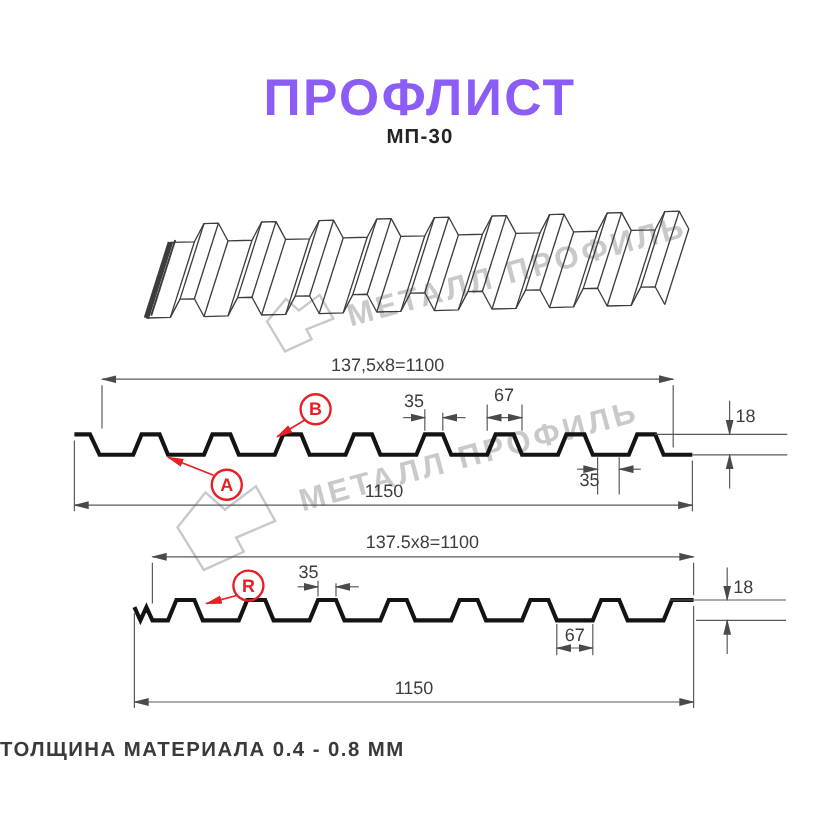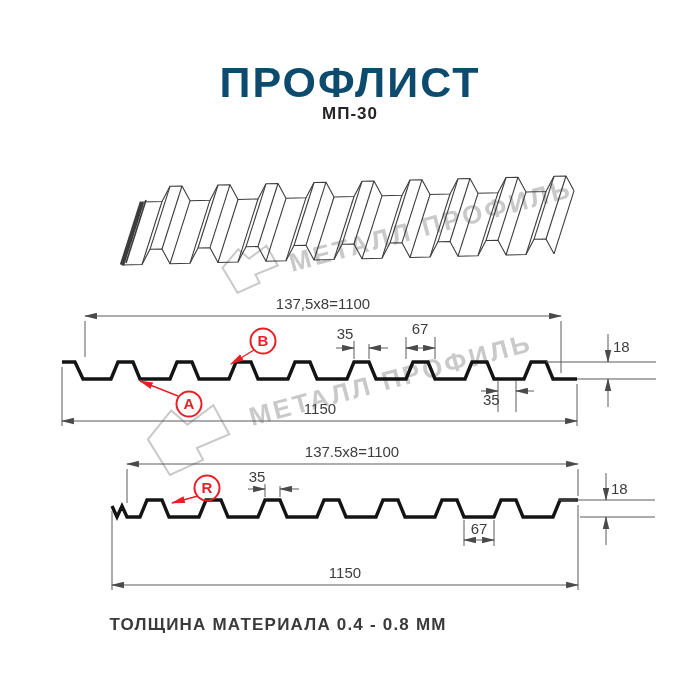--- a/index.html
+++ b/index.html
@@ -1,23 +1,23 @@
 <!DOCTYPE html>
 <html><head>
 <meta charset="utf-8">
 <style>
   html,body{margin:0;padding:0;}
   body{width:700px;height:700px;background:#ffffff;position:relative;overflow:hidden;
        font-family:"Liberation Sans", sans-serif;}
   .stage{position:absolute;inset:0;width:700px;height:700px;}
   .page-title{position:absolute;top:58px;left:0;width:700px;text-align:center;
-      font-size:43px;font-weight:bold;letter-spacing:2px;color:#0c4a6e;}
+      font-size:43px;font-weight:bold;letter-spacing:2px;color:#8b5cf6;}
   .page-subtitle{position:absolute;top:104px;left:0;width:700px;text-align:center;
       font-size:17px;font-weight:bold;letter-spacing:1px;color:#242424;}
-  .footer-note{position:absolute;top:615px;left:0;width:556px;text-align:center;
+  .footer-note{position:absolute;top:615px;left:0;width:556px;text-align:left;
       font-size:17px;font-weight:bold;letter-spacing:1.2px;color:#3a3a3a;}
   svg{position:absolute;left:0;top:0;}
   svg text{font-family:"Liberation Sans", sans-serif;}
   .dimtxt{font-size:15px;fill:#3d3d3d;}
   .redtxt{font-size:15px;font-weight:bold;fill:#e81f25;}
   .wmtxt{font-size:26px;font-weight:bold;letter-spacing:3px;fill:#c9c9c9;}
 </style>
 </head>
 <body>
 

